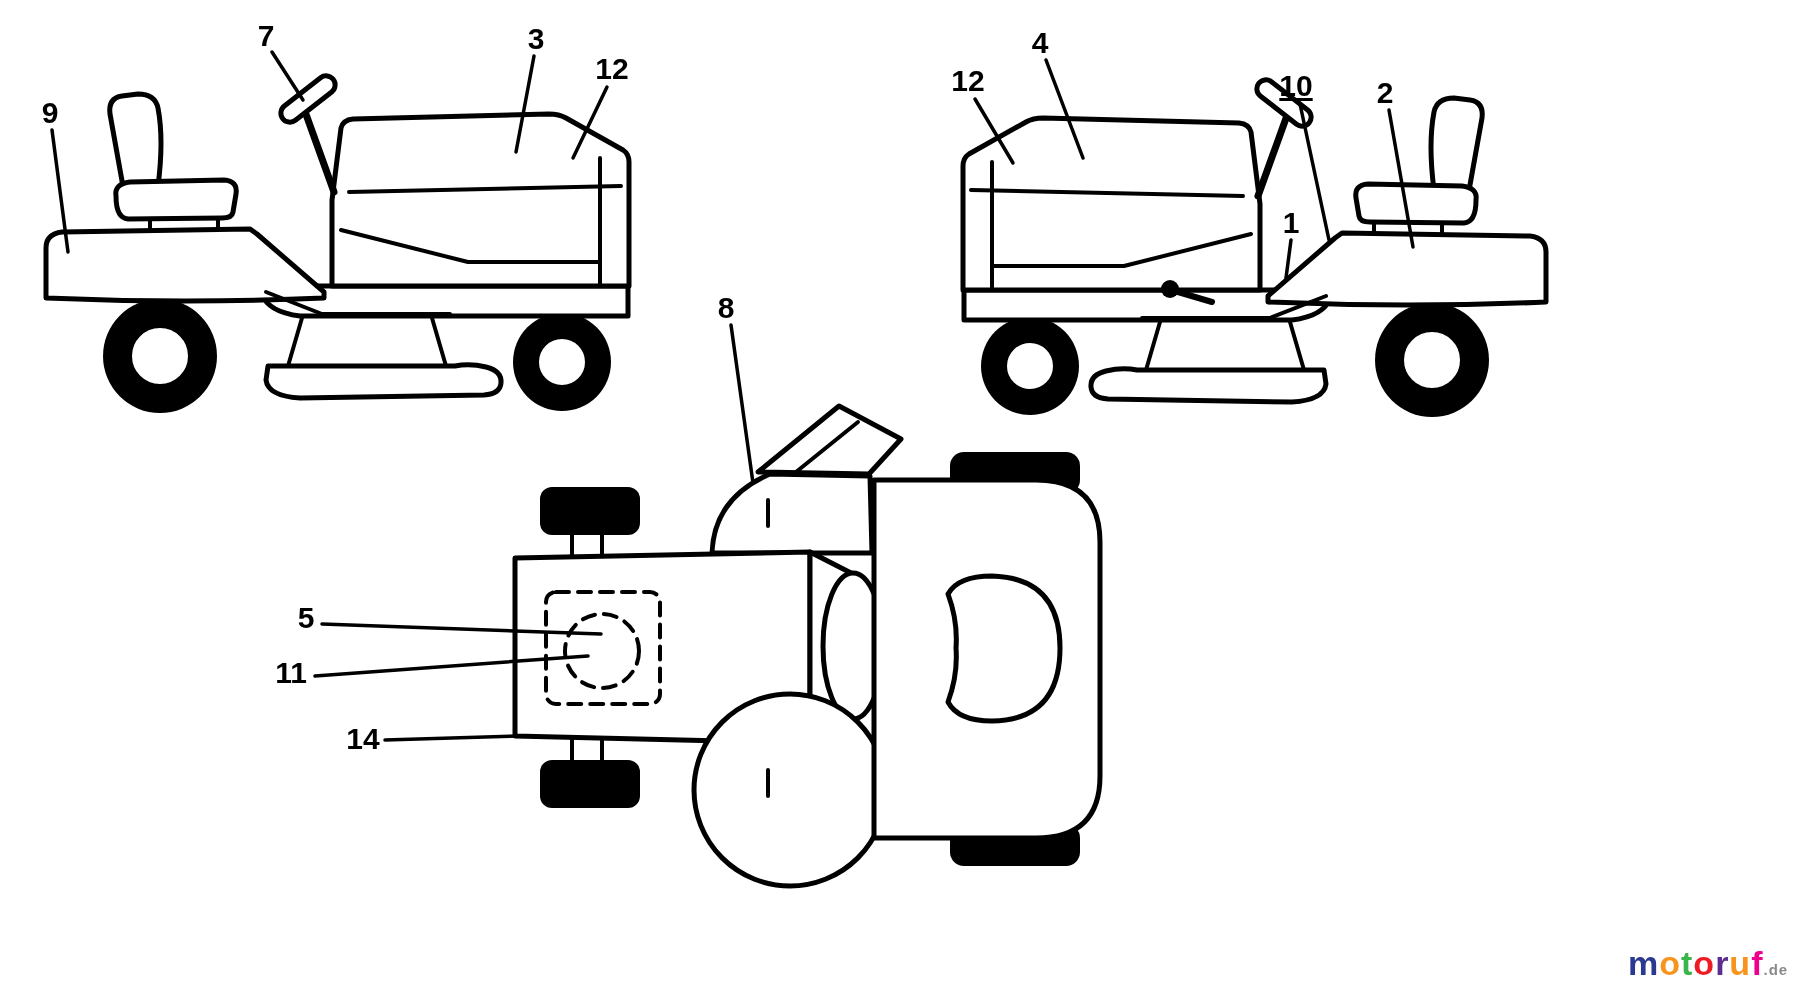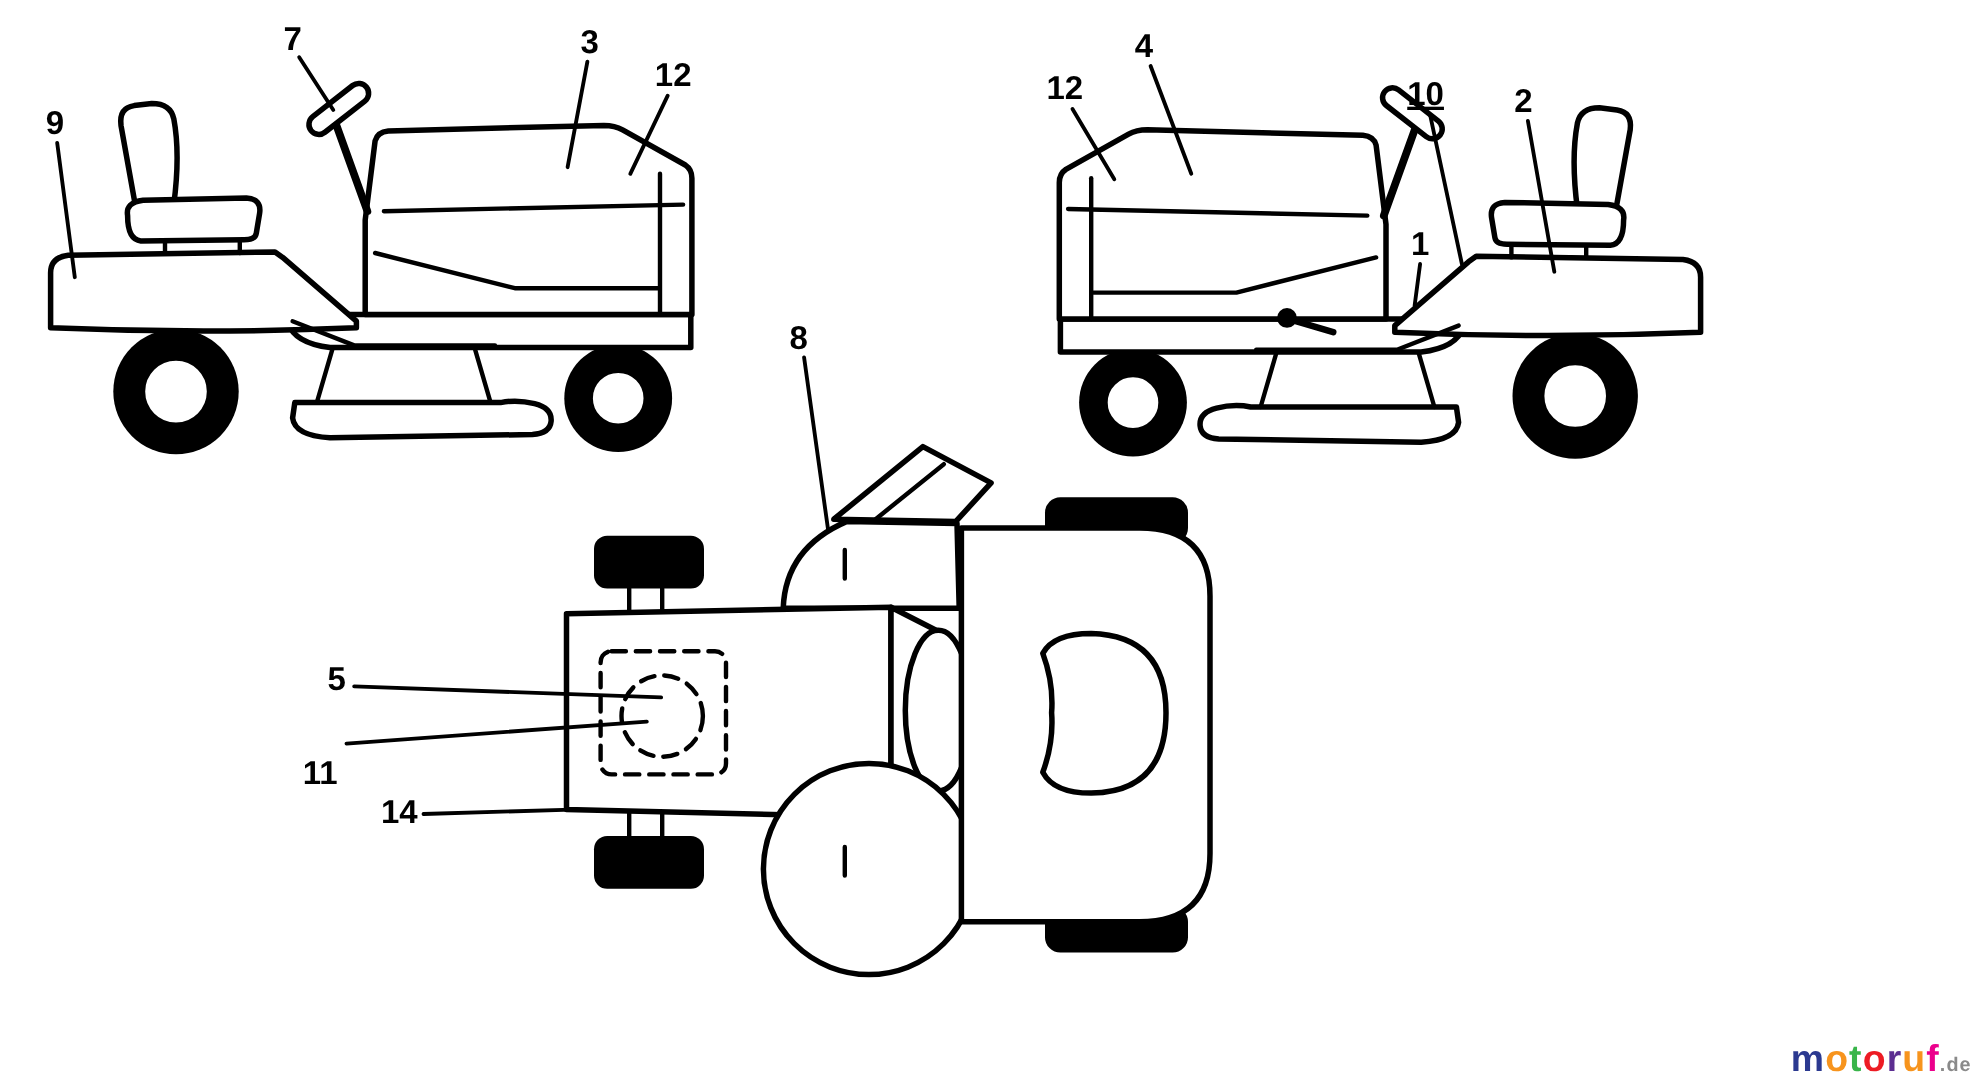--- a/index.html
+++ b/index.html
@@ -22,21 +22,21 @@
   }
   .watermark {
     position:absolute;
     left:1628px; top:946px;
     font-size:34px;
     font-weight:bold;
     letter-spacing:1px;
     line-height:1;
     cursor:pointer;
   }
-  .watermark .suffix { font-size:18px; font-weight:bold; }
+  .watermark .suffix { font-size:15px; font-weight:bold; }
 </style>
 </head>
 <body>
 
 <div class="stage">
 
   <svg width="1800" height="992" viewBox="0 0 1800 992" xmlns="http://www.w3.org/2000/svg">
     <defs>
       <g id="tractor-side" stroke="#000" stroke-width="5" fill="#fff" stroke-linejoin="round" stroke-linecap="round">
 
@@ -124,20 +124,20 @@
   <div class="callout" style="left:266px;  top:36px;">7</div>
   <div class="callout" style="left:536px;  top:39px;">3</div>
   <div class="callout" style="left:612px;  top:69px;">12</div>
   <div class="callout" style="left:968px;  top:81px;">12</div>
   <div class="callout" style="left:1040px; top:43px;">4</div>
   <div class="callout" style="left:1296px; top:86px;text-decoration:underline;">10</div>
   <div class="callout" style="left:1385px; top:93px;">2</div>
   <div class="callout" style="left:1291px; top:223px;">1</div>
   <div class="callout" style="left:726px;  top:308px;">8</div>
   <div class="callout" style="left:306px;  top:618px;">5</div>
-  <div class="callout" style="left:291px;  top:673px;margin-top:31px;">11</div>
+  <div class="callout" style="left:291px;  top:673px;">11</div>
   <div class="callout" style="left:363px;  top:739px;">14</div>
 
   <div class="watermark">
     <span style="color:#2b3990">m</span><span style="color:#f7941d">o</span><span style="color:#39b54a">t</span><span style="color:#ed1c24">o</span><span style="color:#5c2d91">r</span><span style="color:#f7941d">u</span><span style="color:#ec008c">f</span><span class="suffix" style="color:#8a8a8a">.de</span>
   </div>
 
 </div>
 
 </body></html>

